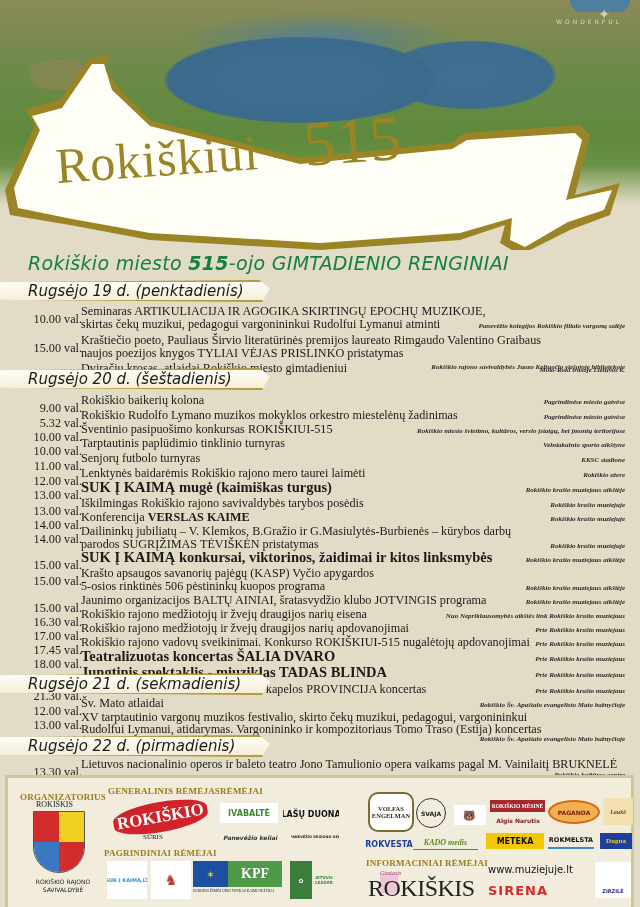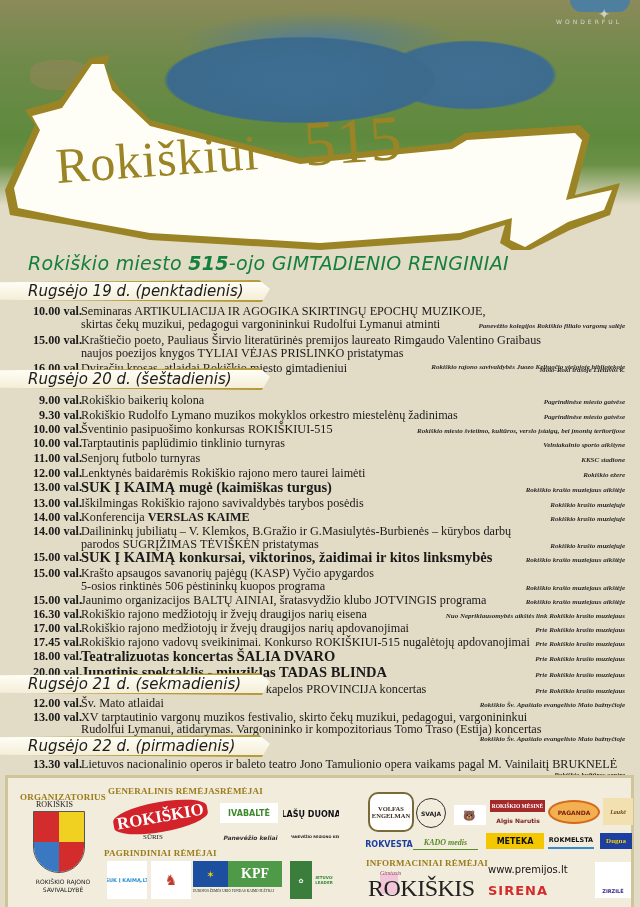--- a/index.html
+++ b/index.html
@@ -30,21 +30,21 @@
   .main-heading b { font-weight: bold; }
 
   
   .day-banner { position: absolute; left: 0; height: 22px; }
   .day-banner .band { position:absolute; left:0; top:0; height:22px; width:270px; background: linear-gradient(180deg,#fffef6 0%, #f4eed8 100%); border-top:2px solid #b59b3a; border-bottom:2px solid #b59b3a; clip-path: polygon(0 10%, 96% 0, 100% 40%, 97% 100%, 0 90%); }
   .day-banner .label { position:absolute; left:28px; top:0; font-family:"DejaVu Sans",sans-serif; font-style: italic; font-size:15px; color:#1b1b1b; white-space:nowrap; line-height:22px; }
 
   
   .events { position:absolute; left:0; width:640px; }
   .ev { position:absolute; left:0; width:640px; font-size:12.2px; line-height:13px; }
-  .ev .time { position:absolute; left:22px; width:60px; font-weight:bold; text-align:right; white-space:nowrap; }
+  .ev .time { position:absolute; left:22px; width:60px; font-weight:normal; text-align:right; white-space:nowrap;margin-top:8px; }
   .ev .desc { position:absolute; left:81px; white-space:nowrap; }
   .ev .desc.big { font-weight:bold; font-size:14.5px; }
   .ev .loc { position:absolute; right:15px; font-style:italic; font-size:7px; white-space:nowrap; font-weight:bold; color:#2a2a2a; }
 
   
   .sponsors { position:absolute; left:5px; top:763px; width:629px; height:136px; background:#f1ecdc; border:3px solid #cfc49a; }
   .sp-h { position:absolute; font-size:9px; color:#9b7c1a; font-weight:bold; white-space:nowrap; letter-spacing:.2px; }
   .logo { position:absolute; display:flex; align-items:center; justify-content:center; text-align:center; font-family:"DejaVu Sans",sans-serif; font-weight:bold; white-space:nowrap; overflow:hidden; }
   .coat { position:absolute; left:25px; top:34px; width:52px; height:62px; border-radius: 0 0 26px 26px; overflow:hidden; border:1px solid #555; }
   .coat div { position:absolute; width:50%; height:50%; }
@@ -102,21 +102,21 @@
   <div class="band"></div>
   <div class="label">Rugsėjo 20 d. (šeštadienis)</div>
 </div>
 <div class="events" style="top:394px;">
   <div class="ev" style="top:0">
       <span class="time">9.00 val.</span>
       <span class="desc">Rokiškio baikerių kolona</span>
       <span class="loc" style="top:2px">Pagrindinėse miesto gatvėse</span>
     </div>
   <div class="ev" style="top:15px">
-      <span class="time">9.30 val.</span>
+      <span class="time">5.32 val.</span>
       <span class="desc">Rokiškio Rudolfo Lymano muzikos mokyklos orkestro miestelėnų žadinimas</span>
       <span class="loc" style="top:2px">Pagrindinėse miesto gatvėse</span>
     </div>
   <div class="ev" style="top:29px">
       <span class="time">10.00 val.</span>
       <span class="desc">Šventinio pasipuošimo konkursas  ROKIŠKIUI-515</span>
       <span class="loc" style="top:2px">Rokiškio miesto švietimo, kultūros,  verslo įstaigų, bei įmonių teritorijose</span>
     </div>
   <div class="ev" style="top:43px">
       <span class="time">10.00 val.</span>
@@ -288,16 +288,16 @@
   <div class="logo" style="left:540px;top:22px;width:52px;height:24px;background:#f2b050;border:2px solid #d36a1a;border-radius:50%;color:#7a2010;font-size:6px;">PAGANDA</div>
   <div class="logo" style="left:595px;top:20px;width:30px;height:27px;background:#f2e0b0;color:#6a4a1a;font-family:'Liberation Serif',serif;font-style:italic;font-size:6px;">Laukė</div>
   <div class="logo" style="left:478px;top:55px;width:58px;height:16px;background:#f4c800;color:#111;font-size:8px;">METEKA</div>
   <div class="logo" style="left:540px;top:55px;width:46px;height:16px;color:#111;font-size:6.5px;border-bottom:2px solid #3a8ad0;">ROKMELSTA</div>
   <div class="logo" style="left:592px;top:55px;width:32px;height:16px;background:#1d3fa0;color:#f5d000;font-family:'Liberation Serif',serif;font-size:7px;">Dugna</div>
 
   <div class="sp-h" style="left:358px;top:80px;">INFORMACINIAI RĖMĖJAI</div>
   <div style="position:absolute;left:372px;top:96px;width:18px;height:20px;background:#f1c6d8;"></div>
   <div style="position:absolute;left:372px;top:92px;font-family:'Liberation Serif',serif;font-style:italic;font-size:6px;color:#a03a6a;">Gimtasis</div>
   <div style="position:absolute;left:360px;top:97px;font-family:'Liberation Serif',serif;font-size:24px;color:#222;letter-spacing:-.5px;">ROKIŠKIS</div>
-  <div style="position:absolute;left:480px;top:86px;font-family:'DejaVu Sans',sans-serif;font-size:10px;color:#111;">www.premijos.lt</div>
+  <div style="position:absolute;left:480px;top:86px;font-family:'DejaVu Sans',sans-serif;font-size:10px;color:#111;">www.muziejuje.lt</div>
   <div style="position:absolute;left:480px;top:105px;font-family:'DejaVu Sans',sans-serif;font-weight:bold;font-size:13px;color:#d32c2c;letter-spacing:1px;">SIRENA</div>
   <div class="logo" style="left:587px;top:84px;width:36px;height:36px;background:#fff;color:#3a2a8a;font-size:5px;align-items:flex-end;padding-bottom:4px;">ZIRZILĖ</div>
 </div>
 
 </body></html>

